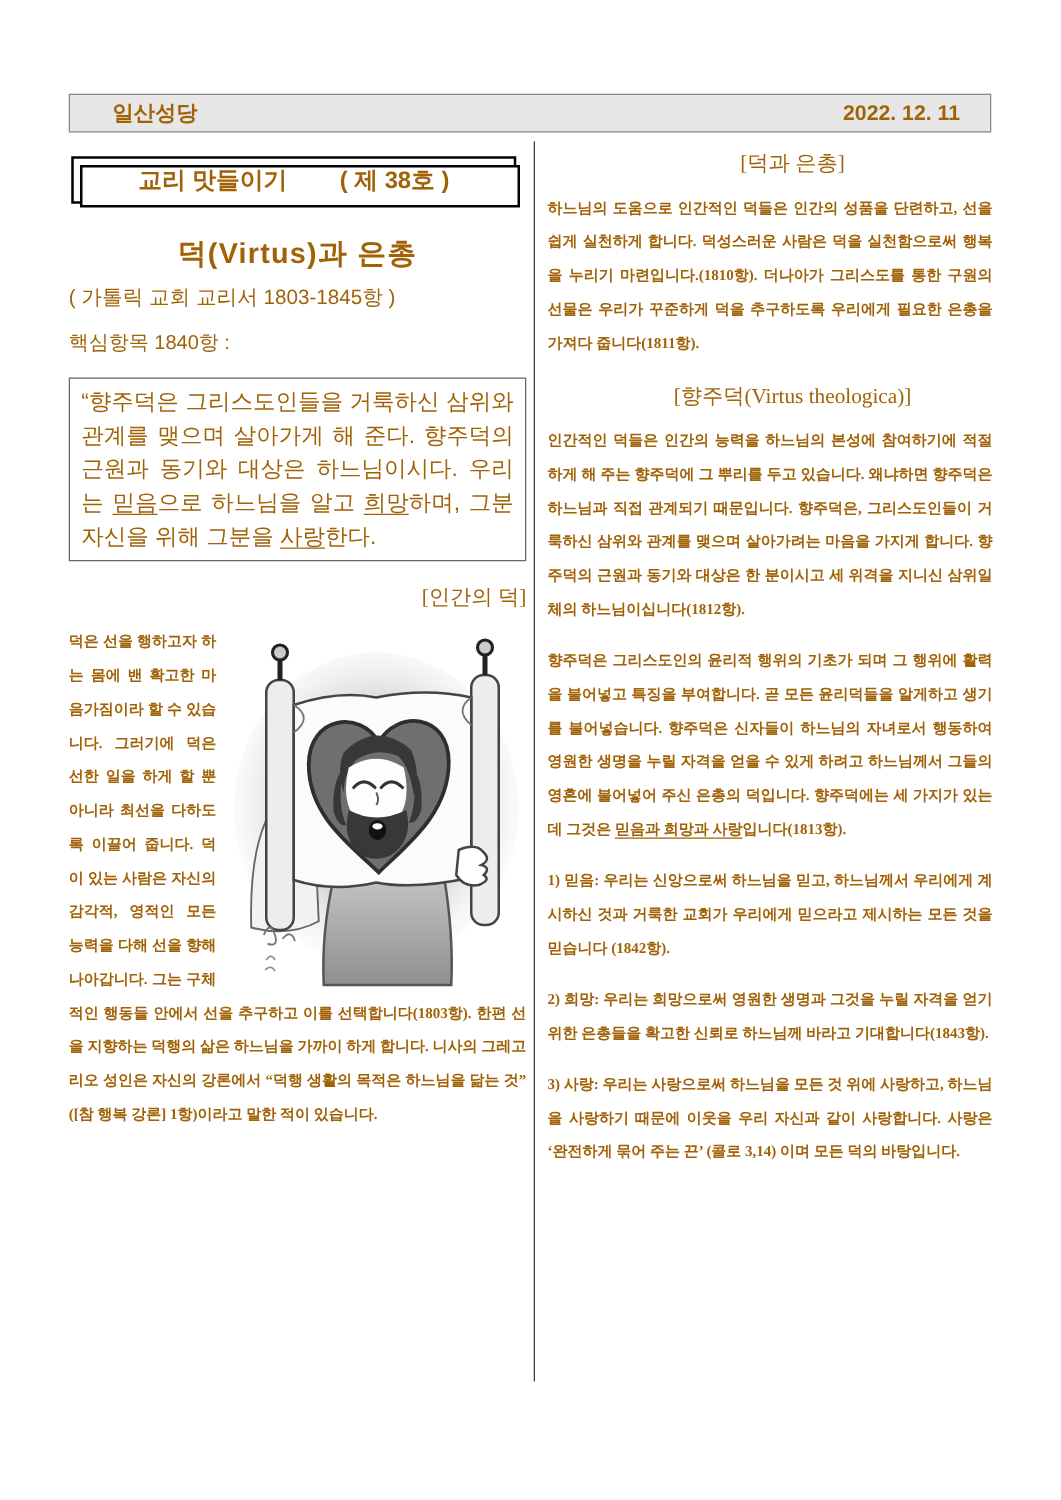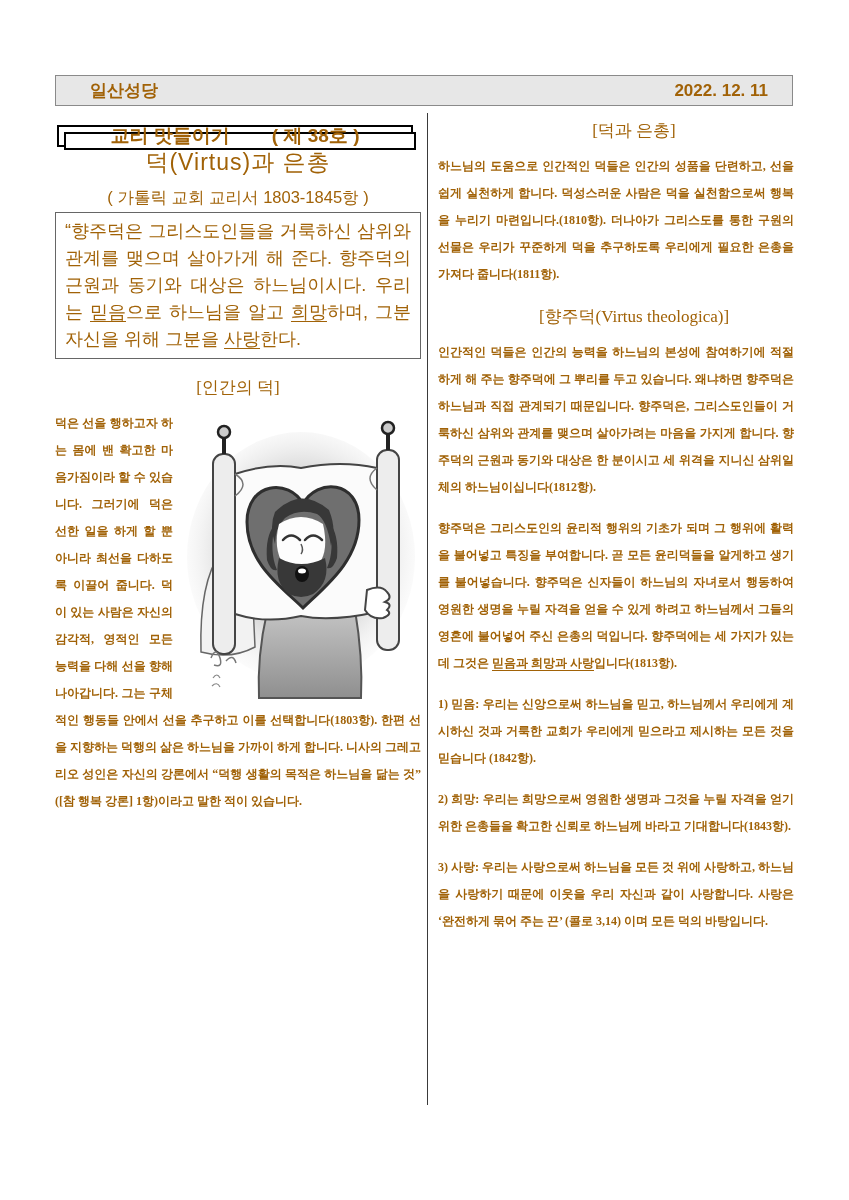--- a/index.html
+++ b/index.html
@@ -17,48 +17,48 @@
   }
   
   .columns { position:absolute; left:55px; top:113px; width:740px; display:flex; }
   .col-left  { width:366px; }
   .divider   { width:1px; background:#3a3a3a; margin-left:6px; height:992px; }
   .col-right { width:356px; margin-left:10px; }
 
   
   .issue-box {
     position:relative; z-index:0; box-sizing:border-box;
-    margin:12px 8px 0 2px; height:22px; background:#ffffff; border:2px solid #000;
+    margin:12px 8px 0 2px; height:38px; background:#ffffff; border:2px solid #000;
     display:flex; align-items:center; justify-content:center; gap:42px;
     font-family:"Liberation Sans", sans-serif; font-weight:bold; font-size:19px;
   }
   .issue-box::after {
     content:""; position:absolute; z-index:-1; left:5px; top:5px;
     width:100%; height:100%; box-sizing:border-box; border:2px solid #000; background:#fff;
   }
   .main-title {
-    text-align:center; letter-spacing:1px;
-    font-family:"Liberation Sans", sans-serif; font-size:23px; font-weight:400;
+    margin-top:24px; text-align:center; letter-spacing:1px;
+    font-family:"Liberation Sans", sans-serif; font-size:23px; font-weight:700;
   }
   .subtitle {
-    margin-top:9px; text-align:center;
+    margin-top:9px; text-align:left;
     font-family:"Liberation Sans", sans-serif; font-size:16.5px;
   }
   .key-label {
     margin-top:15px; font-family:"Liberation Sans", sans-serif; font-size:16px;
   }
   .quote-box {
-    margin-top:3px; border:1px solid #666; padding:5px 9px;
+    margin-top:17px; border:1px solid #666; padding:5px 9px;
     font-family:"Liberation Sans", sans-serif; font-size:18px; line-height:27px;
     text-align:justify;
   }
   .u { text-decoration:underline; text-underline-offset:3px; }
 
   .section-head { font-size:17px; margin:17px 0 11px;text-align:center; }
-  .center { text-align:center; }
+  .center { text-align:right; }
   .indent { padding-left:36px; }
 
   .para {
     font-size:12px; line-height:27px; text-align:justify; margin:0 0 14px;font-weight:bold;
   }
   .illus {
     float:right; width:240px; height:288px; margin:2px 0 4px 8px;
   }
   .clear { clear:both; }
 </style>
@@ -77,20 +77,21 @@
     <div class="col-left">
 
       <div class="issue-box">
         <span>교리 맛들이기</span>
         <span>( 제 38호 )</span>
       </div>
 
       <div class="main-title">덕(Virtus)과 은총</div>
       <div class="subtitle">( 가톨릭 교회 교리서 1803-1845항 )</div>
 
+      <div class="key-label">핵심항목 1840항 :</div>
 
       <div class="quote-box"><span>“향주덕은 그리스도인들을 거룩하신 삼위와 관계를 맺으며 살아가게 해 준다. 향주덕의 근원과 동기와 대상은 하느님이시다. 우리는 </span><span class="u">믿음</span><span>으로 하느님을 알고 </span><span class="u">희망</span><span>하며, 그분 자신을 위해 그분을 </span><span class="u">사랑</span><span>한다.</span></div>
 
       <div class="section-head center">[인간의 덕]</div>
 
       <div class="para">
         <span class="illus">
           <svg width="240" height="288" viewBox="0 0 240 288" xmlns="http://www.w3.org/2000/svg">
             <defs>
               <radialGradient id="fog" cx="50%" cy="48%" r="60%">

